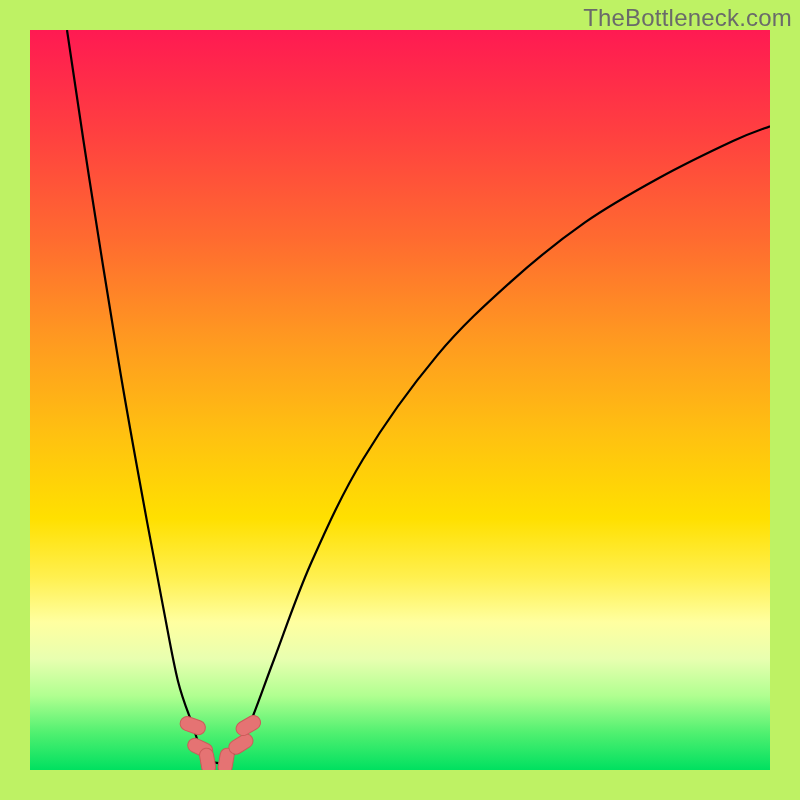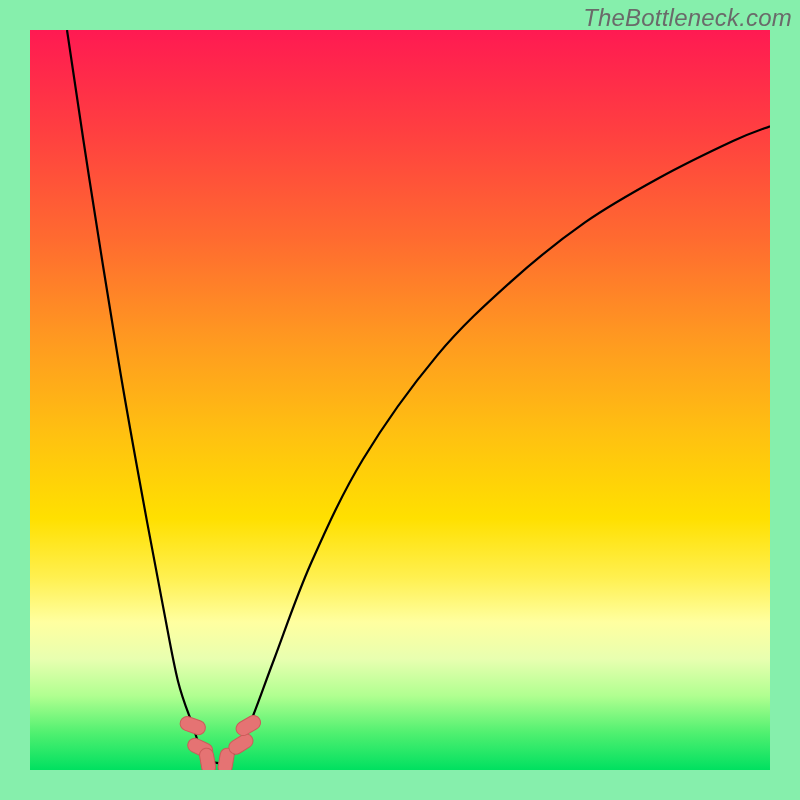--- a/index.html
+++ b/index.html
@@ -10,22 +10,21 @@
     overflow: hidden;
     background: #000;
     font-family: Arial, Helvetica, sans-serif;
   }
   .frame {
     position: absolute;
     left: 0;
     top: 0;
     width: 800px;
     height: 800px;
-    background: #86efac;
-    font-style: italic;
+    background: #bef264;
   }
   .plot {
     position: absolute;
     left: 30px;
     top: 30px;
     width: 740px;
     height: 740px;
     background: linear-gradient(to bottom,
       #ff1a52 0%,
       #ff2a4a 6%,

